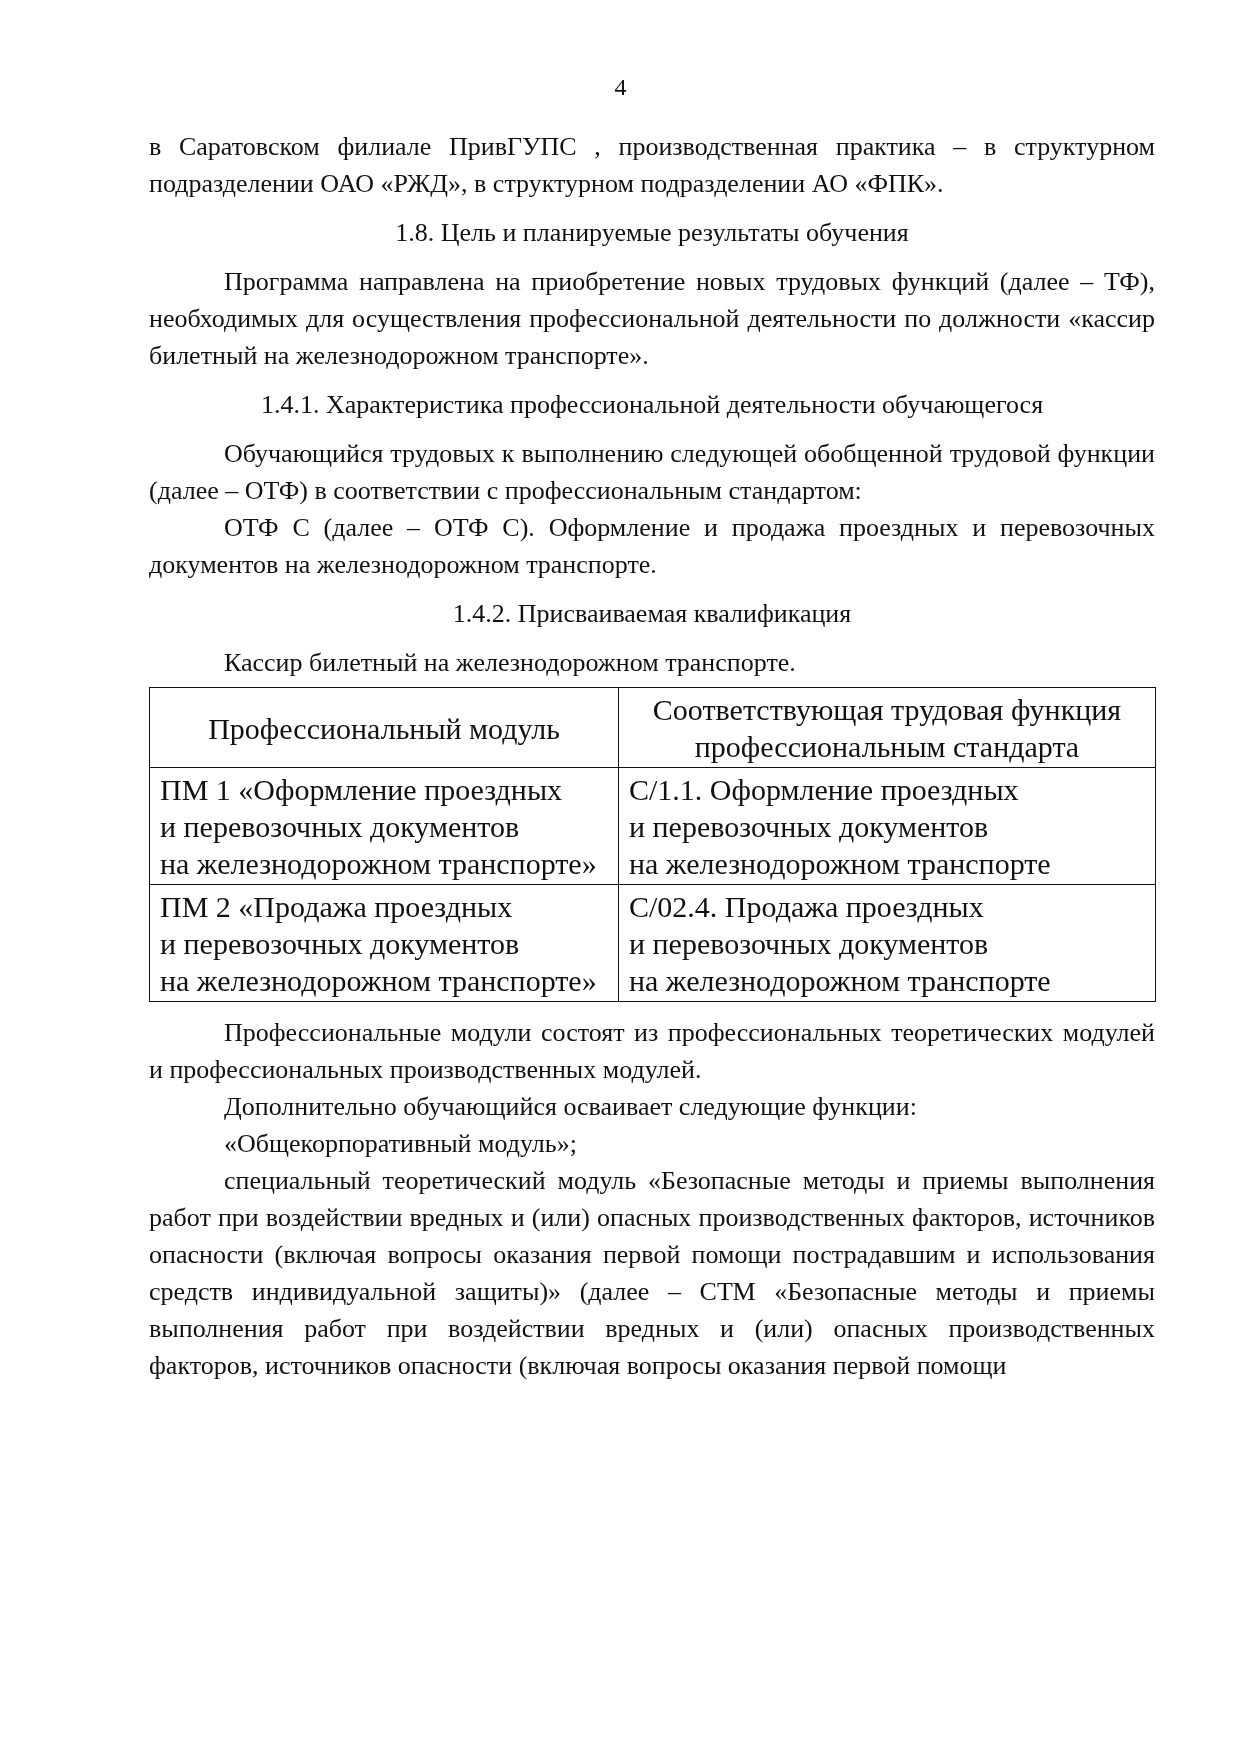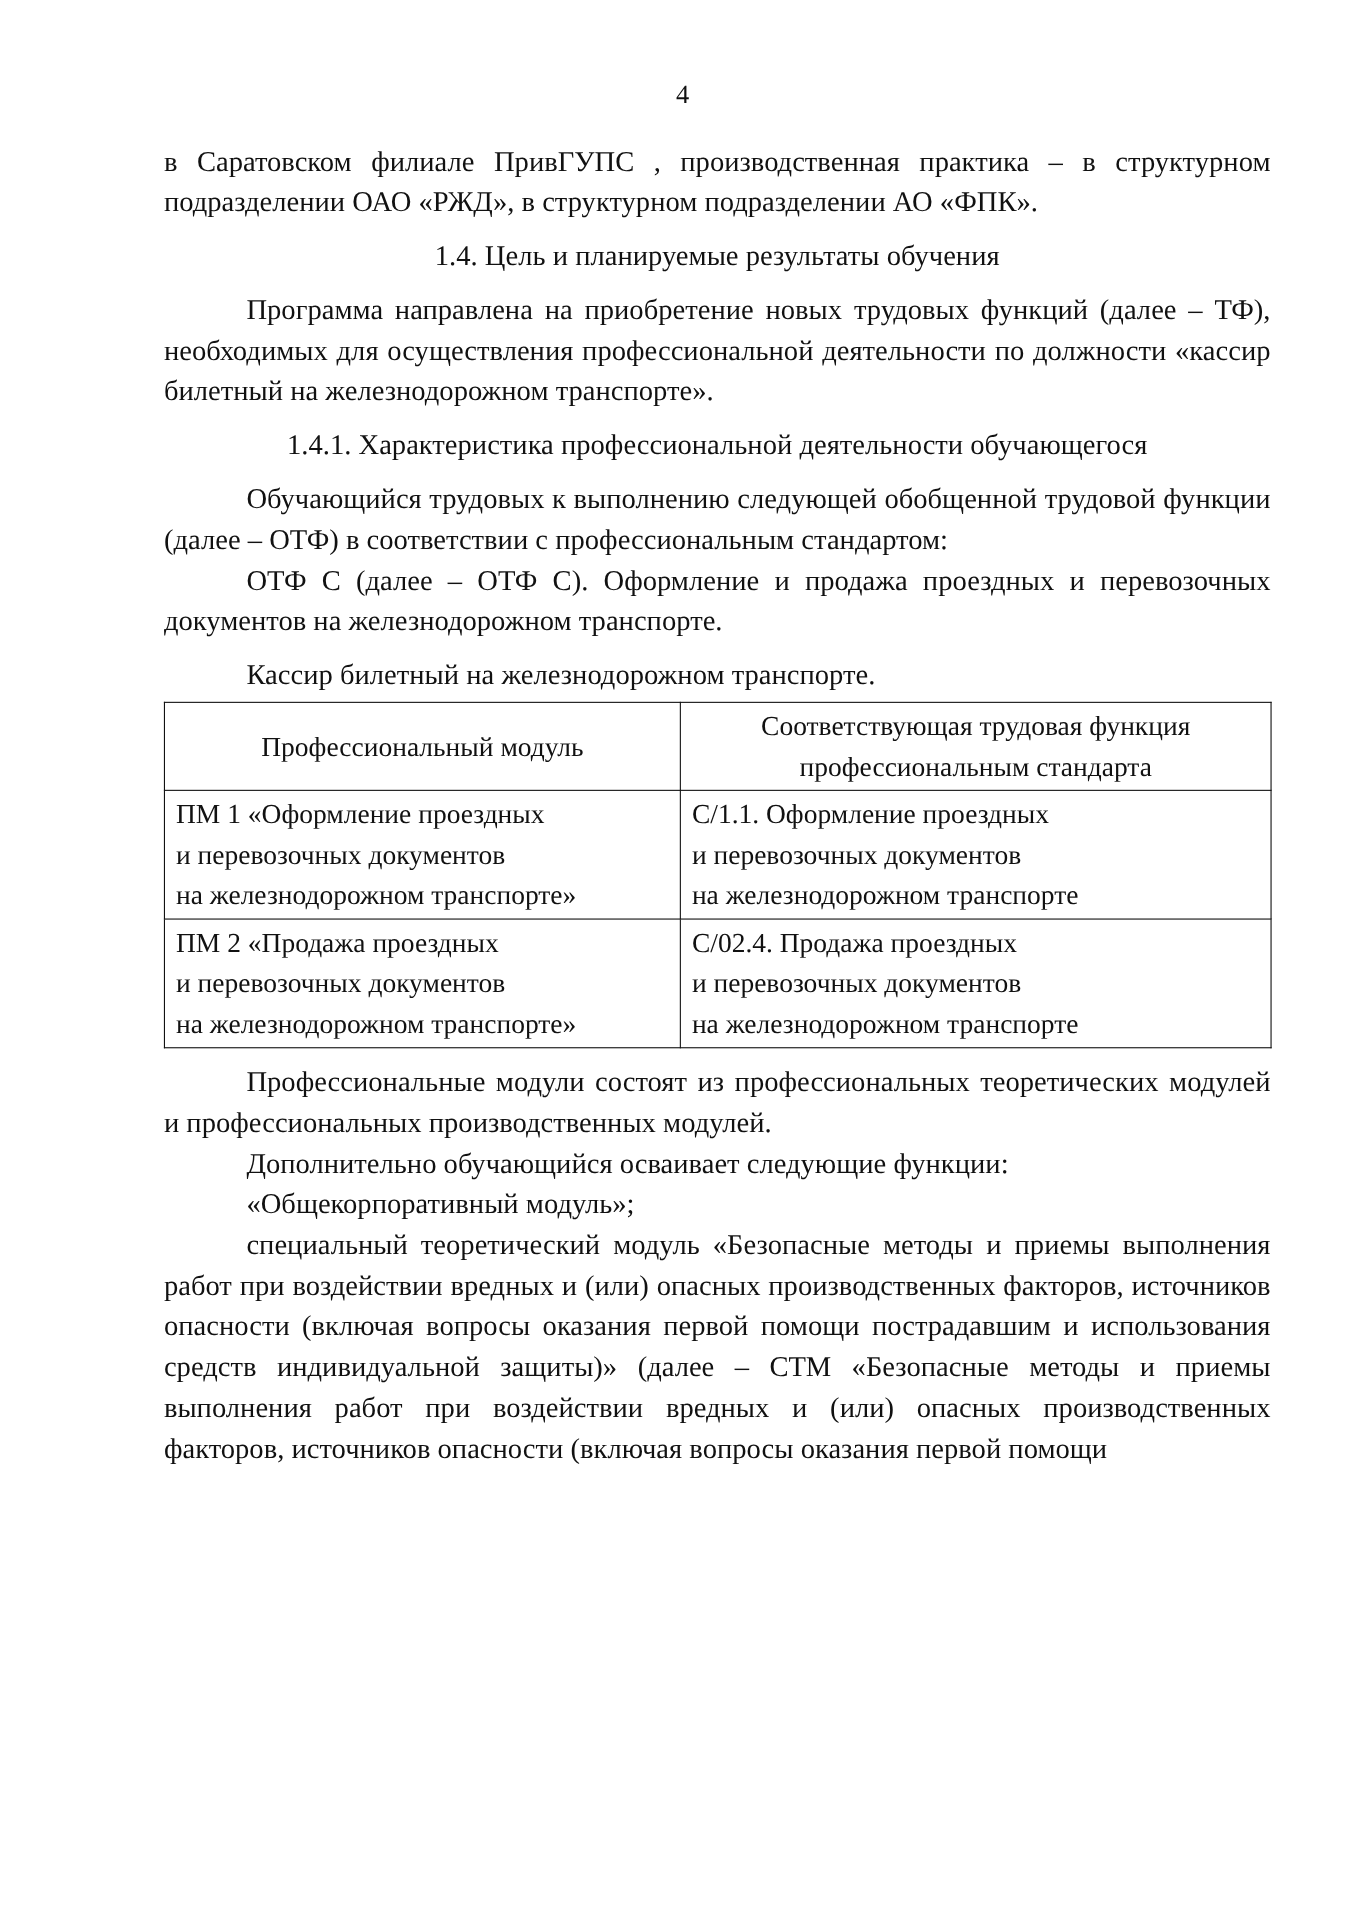--- a/index.html
+++ b/index.html
@@ -4,42 +4,43 @@
   <style>
     html, body { margin: 0; padding: 0; background: #ffffff; }
     body { width: 1241px; height: 1754px; position: relative; overflow: hidden;
       font-family: "Liberation Serif", "DejaVu Serif", serif; color: #111111; }
     .page-number { position: absolute; top: 74px; left: 0; width: 1241px; text-align: center; font-size: 24px; }
     .content { position: absolute; left: 149px; top: 128px; width: 1006px; font-size: 26px; line-height: 37px; }
     .p { margin: 0; text-align: justify; text-align-last: left; }
     .indent { text-indent: 75px; }
     .heading { margin: 0; text-align: center; }
     .gap { margin-top: 12px; }
-    table.tf { border-collapse: collapse; width: 1006px; margin-top: 6px; font-size: 25px; line-height: 37px; table-layout: fixed; }
+    table.tf { border-collapse: collapse; width: 1006px; margin-top: 6px; font-size: 30px; line-height: 37px; table-layout: fixed; }
     table.tf td, table.tf th { border: 1.5px solid #111111; vertical-align: top; padding: 3px 10px 2px 10px; font-weight: normal; text-align: left; }
     table.tf th { text-align: center; vertical-align: middle; }
     table.tf col.c1 { width: 469px; }
     table.tf col.c2 { width: 537px; }
     .cell-line { display: block; white-space: nowrap; }
   </style>
 </head>
 <body>
 
 <div class="page-number">4</div>
 
 <div class="content">
   <p class="p">в Саратовском филиале ПривГУПС , производственная практика – в структурном подразделении ОАО «РЖД», в структурном подразделении АО «ФПК».</p>
 
-  <p class="heading gap">1.4. Цель и планируемые результаты обучения</p>
+  <p class="heading gap">1.8. Цель и планируемые результаты обучения</p>
   <p class="p indent gap">Программа направлена на приобретение новых трудовых функций (далее – ТФ), необходимых для осуществления профессиональной деятельности по должности «кассир билетный на железнодорожном транспорте».</p>
 
   <p class="heading gap">1.4.1. Характеристика профессиональной деятельности обучающегося</p>
   <p class="p indent gap">Обучающийся трудовых к выполнению следующей обобщенной трудовой функции (далее – ОТФ) в соответствии с профессиональным стандартом:</p>
   <p class="p indent">ОТФ С (далее – ОТФ С). Оформление и продажа проездных и перевозочных документов на железнодорожном транспорте.</p>
 
+  <p class="heading gap">1.4.2. Присваиваемая квалификация</p>
   <p class="p indent gap">Кассир билетный на железнодорожном транспорте.</p>
 
 
   <table class="tf">
     <colgroup>
         <col class="c1">
         <col class="c2">
       </colgroup>
     <thead>
       <tr>

